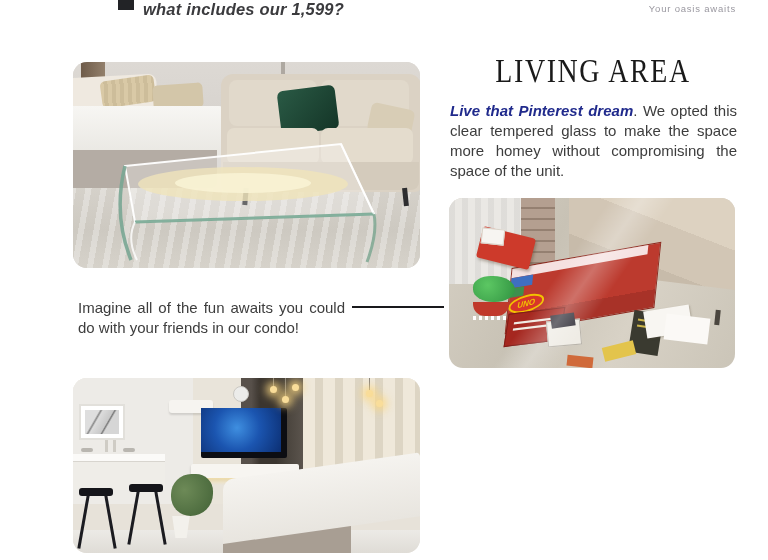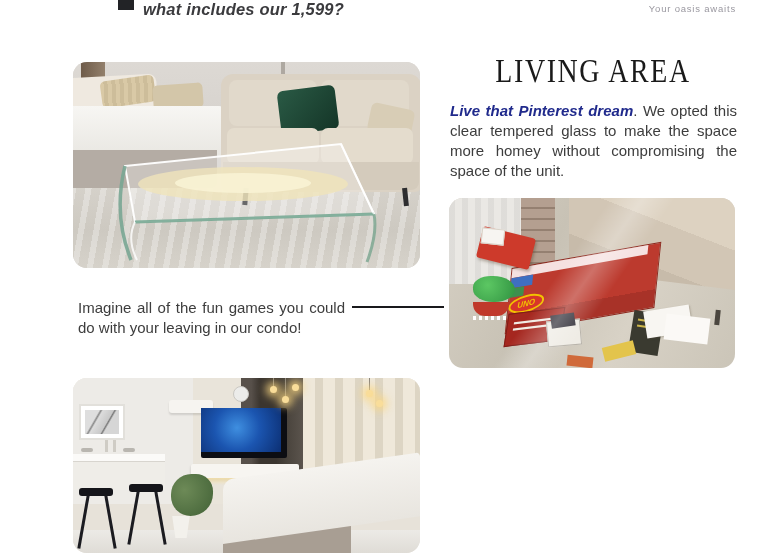--- a/index.html
+++ b/index.html
@@ -211,21 +211,21 @@
     </div>
     <div class="p2-deck"></div>
     <div class="p2-darkbox"></div>
     <div class="p2-paper1"></div>
     <div class="p2-paper2"></div>
     <div class="p2-yellow"></div>
     <div class="p2-orange"></div>
     <div class="p2-sheen"></div>
   </div>
 
-  <p class="para caption">Imagine all of the fun games you could do with your leaving in our condo!</p>
+  <p class="para caption">Imagine all of the fun awaits you could do with your friends in our condo!</p>
   <div class="divider"></div>
 
   <div class="photo photo3">
     <div class="p3-ceiling"></div>
     <div class="p3-leftwall"></div>
     <div class="p3-tvwall"></div>
     <div class="p3-darkcurtain"></div>
     <div class="p3-creamcurtain"></div>
     <div class="p3-frame"></div>
     <div class="p3-aircon"></div>

